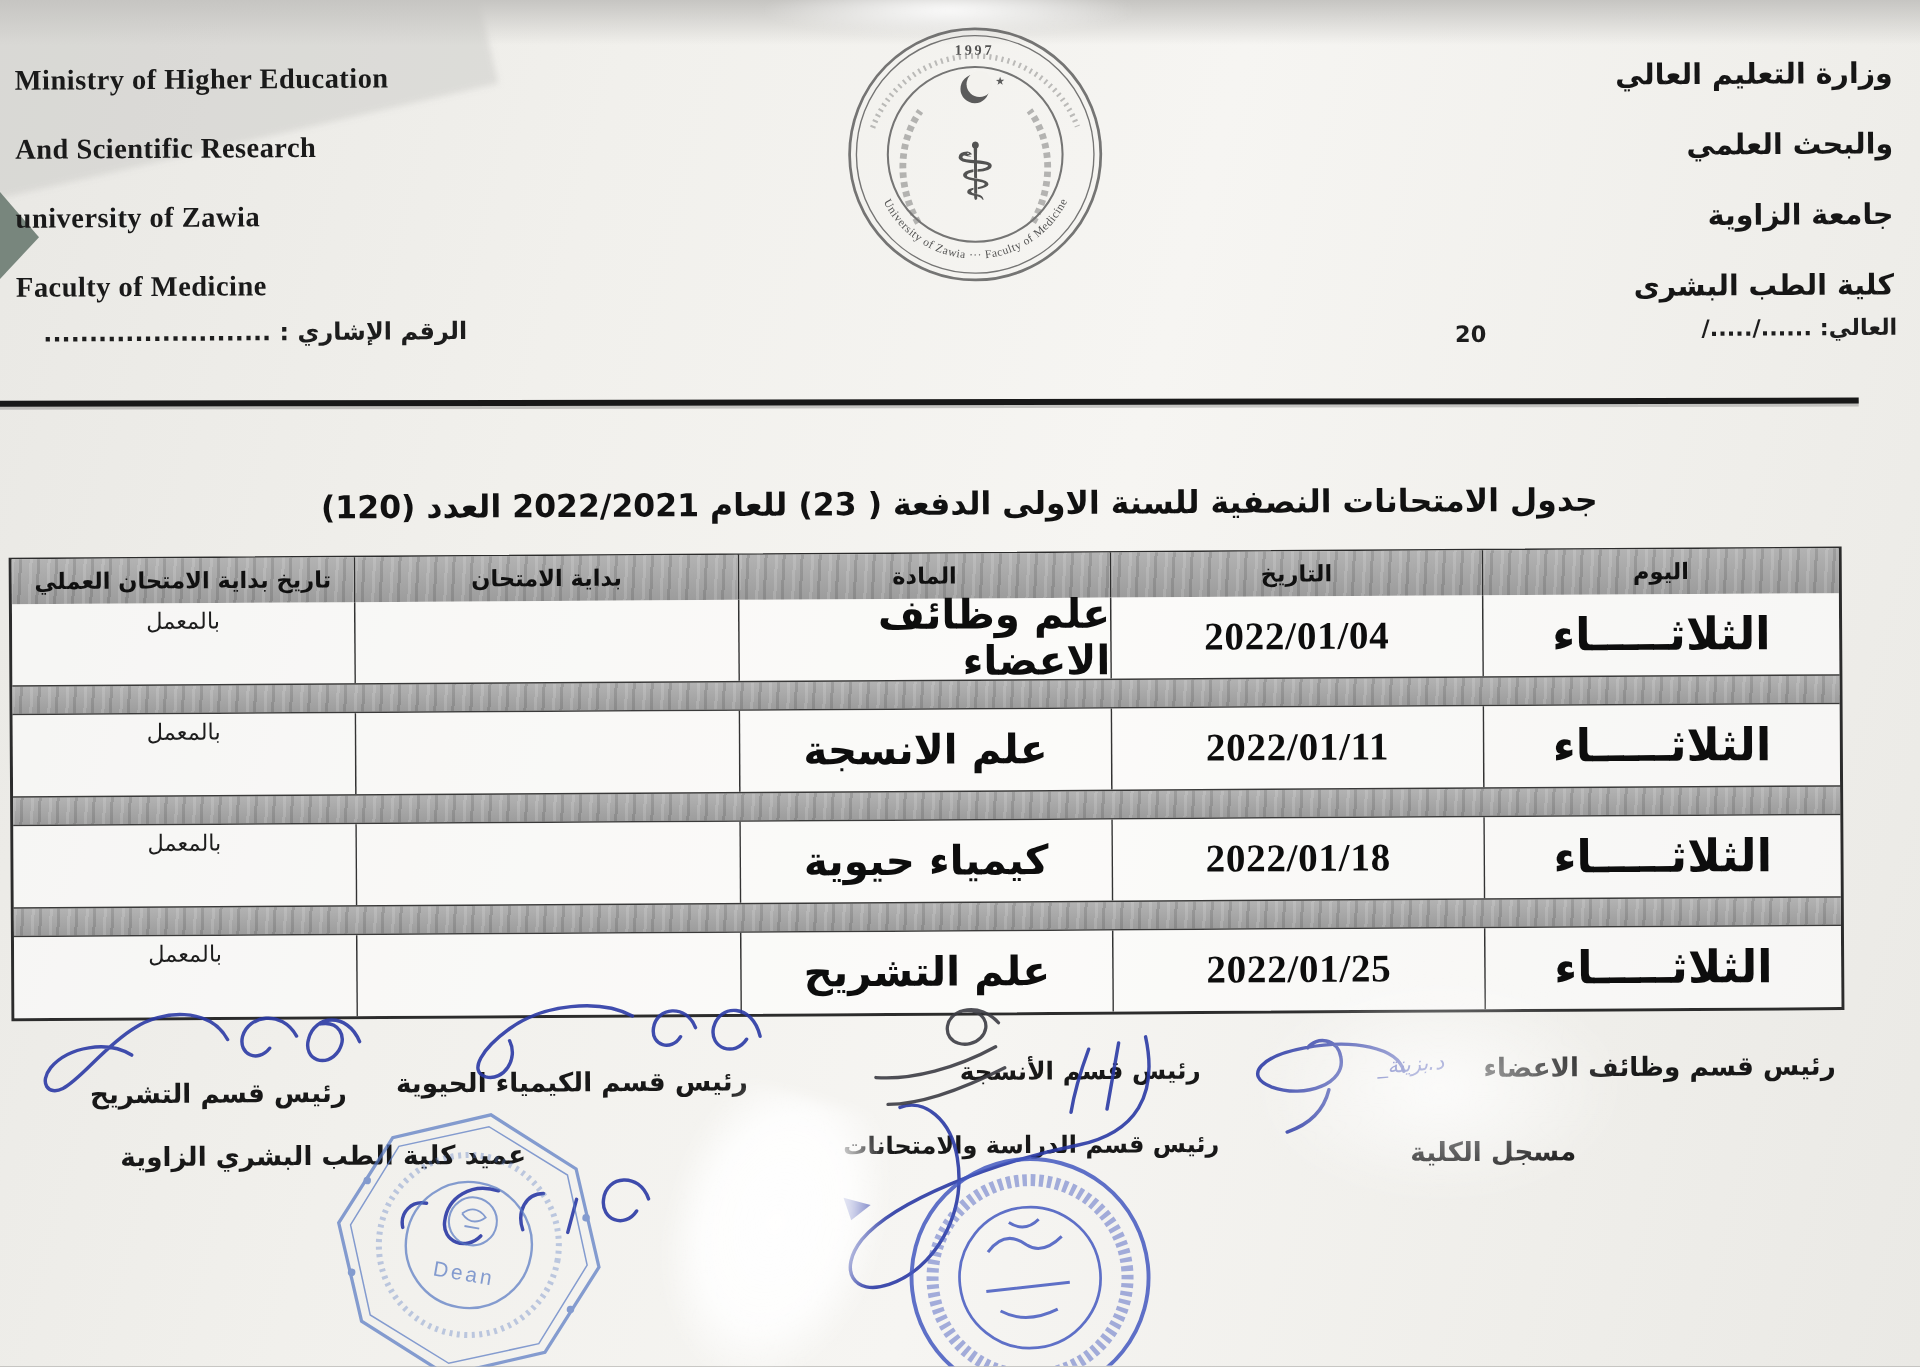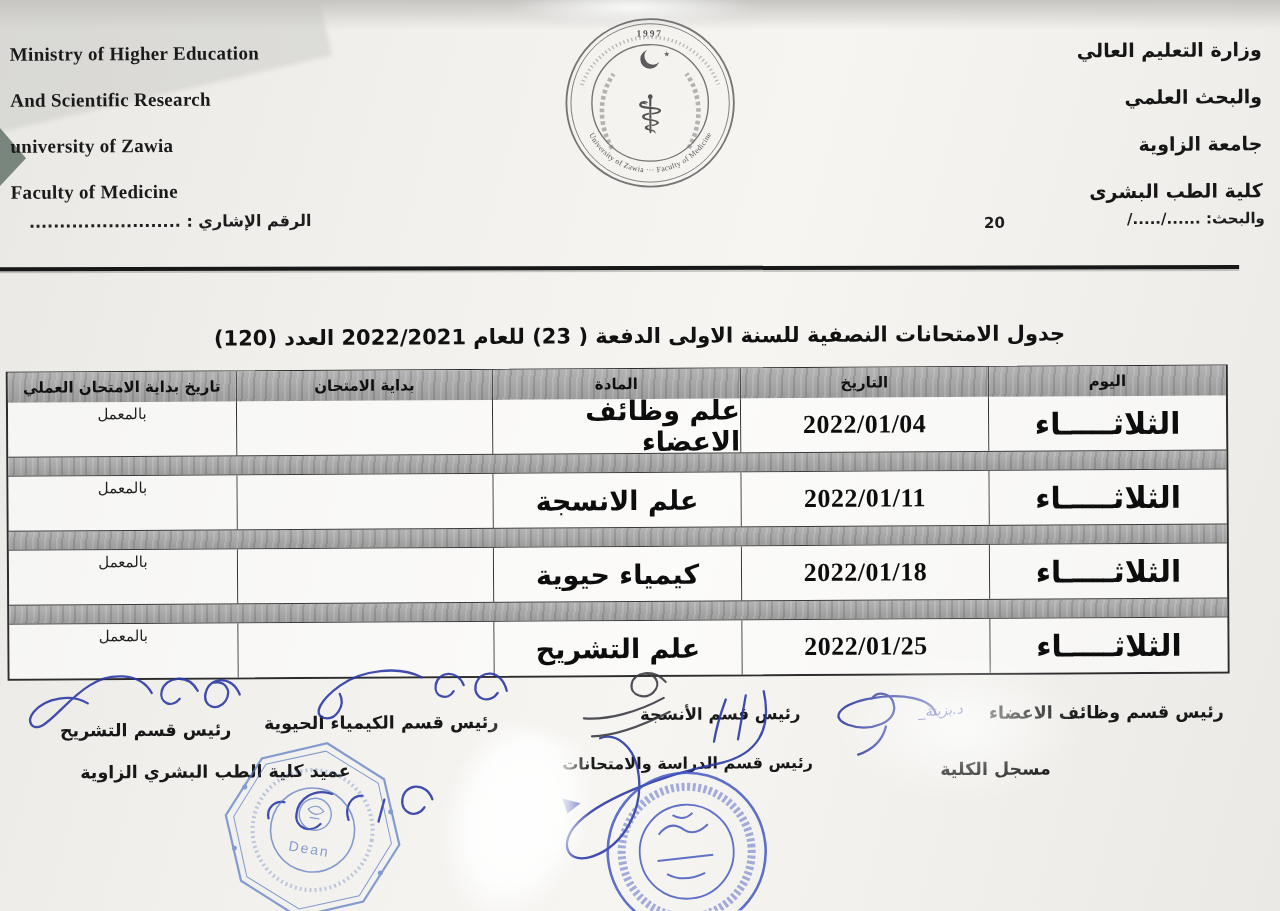--- a/index.html
+++ b/index.html
@@ -22,21 +22,21 @@
            color:#1a1a1a;letter-spacing:.3px;}
   .en-head span{display:block;height:46px;line-height:46px;}
   .ar-head{position:absolute;right:16px;top:30px;direction:rtl;text-align:right;
            font:bold 19px "DejaVu Sans",sans-serif;color:#161616;}
   .ar-head span{display:block;height:47px;line-height:47px;}
   .seal{position:absolute;left:561px;top:12px;width:182px;height:182px;opacity:.88;}
 
   
   .ref-left{position:absolute;left:30px;top:209px;direction:rtl;font:bold 16px "DejaVu Sans",sans-serif;}
   .date-right{position:absolute;right:14px;top:213px;direction:rtl;font:bold 15px "DejaVu Sans",sans-serif;}
-  .date-century{position:absolute;right:274px;top:216px;font:bold 15px "DejaVu Sans",sans-serif;}
+  .date-century{position:absolute;right:288px;top:216px;font:bold 15px "DejaVu Sans",sans-serif;}
   .rule{position:absolute;left:0;top:266px;width:1240px;height:4px;background:#181818;
         transform:rotate(.25deg);box-shadow:0 2px 0 rgba(60,60,60,.25);}
 
   
   .doc-title{position:absolute;left:0;right:0;top:324px;text-align:center;direction:rtl;
         font:bold 21px "DejaVu Sans",sans-serif;color:#111;}
 
   
   .exam-table{position:absolute;left:6px;top:368px;width:1218px;direction:rtl;
         display:grid;grid-template-columns:238px 248px 248px 256px 1fr;
@@ -122,21 +122,21 @@
       </g>
       <text x="115" y="49" font-size="8" fill="#474747">★</text>
       <text x="100" y="27" text-anchor="middle" font-size="10.5" font-weight="bold" letter-spacing="2" fill="#3d3d3d" font-family="Liberation Serif, serif">1997</text>
       <text x="100" y="133" text-anchor="middle" font-size="58" fill="#3d3d3d">⚕</text>
       <text font-size="8.5" fill="#3d3d3d" letter-spacing=".4" font-family="Liberation Serif, serif">
         <textPath href="#sealArcBottom" startOffset="50%" text-anchor="middle">University of Zawia ··· Faculty of Medicine</textPath>
       </text>
     </svg>
 
     <div class="ref-left">الرقم الإشاري : .........................</div>
-    <div class="date-right">والبحث: ....../...../</div>
+    <div class="date-right">العالي: ....../...../</div>
     <div class="date-century">20</div>
     <div class="rule"></div>
 
     <div class="doc-title">جدول الامتحانات النصفية للسنة الاولى الدفعة ( 23) للعام 2022/2021 العدد (120)</div>
 
     <div class="exam-table">
       <div class="hcell band">اليوم</div>
       <div class="hcell band">التاريخ</div>
       <div class="hcell band">المادة</div>
       <div class="hcell band">بداية الامتحان</div>

